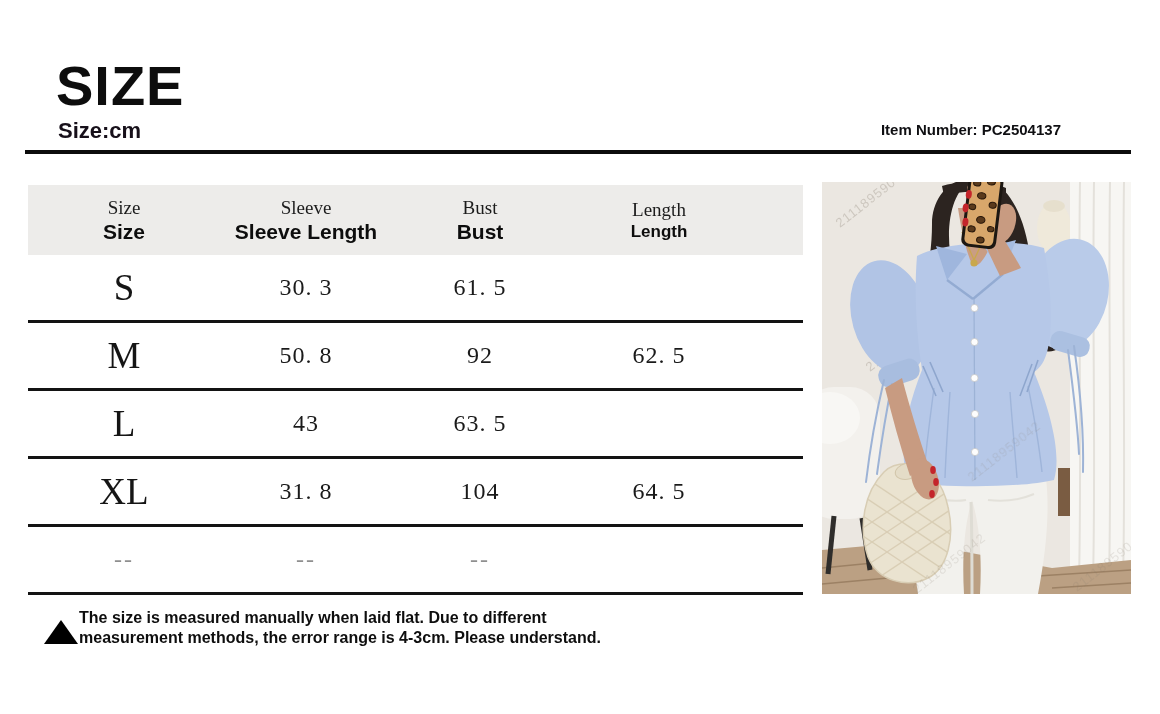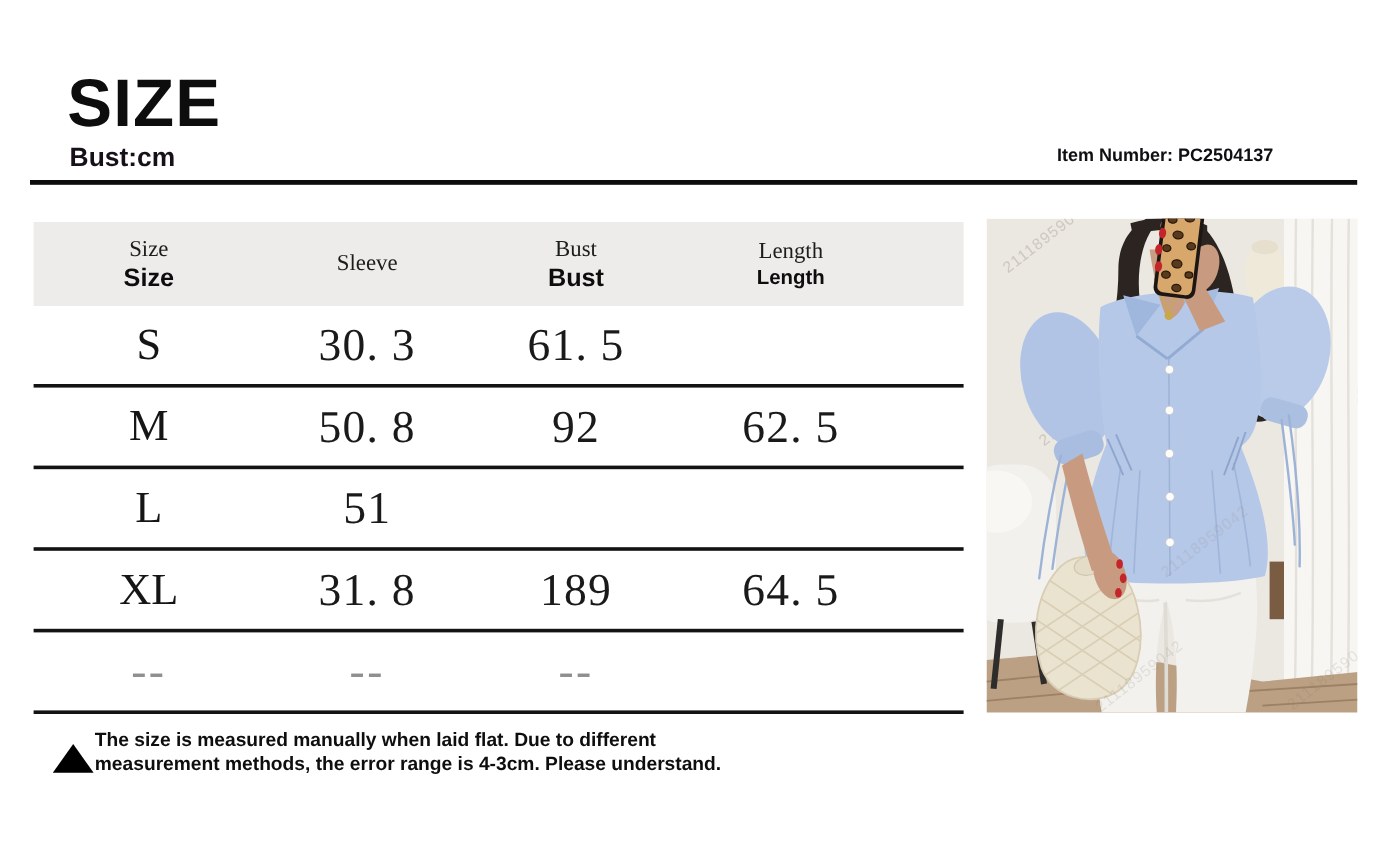--- a/index.html
+++ b/index.html
@@ -16,54 +16,55 @@
   
   .size-table{position:absolute;left:28px;top:185px;width:775px;}
   .t-grid{display:grid;grid-template-columns:192px 172px 176px 182px;align-items:center;}
   .t-head{height:70px;background:#edecea;}
   .t-row{height:68px;border-bottom:3px solid #131313;box-sizing:border-box;}
   .cell{text-align:center;}
   .h-serif{font-family:"Liberation Serif",serif;font-size:19px;color:#1c1c1c;line-height:1.25;}
   .h-bold{font-size:21px;font-weight:700;color:#0d0d0d;line-height:1.2;}
   .t-head .cell:nth-child(4) .h-bold{font-size:17px;}
   .row-label{font-family:"Liberation Serif",serif;font-size:37px;color:#151515;}
-  .val{font-family:"Liberation Serif",serif;font-size:38px;color:#1a1a1a;letter-spacing:1px;text-align:center;}
+  .val{font-family:"Liberation Serif",serif;font-size:24px;color:#1a1a1a;letter-spacing:1px;text-align:center;}
   .dim{color:#8f8f8f;letter-spacing:2px;}
 
   
   .note{position:absolute;left:44px;top:608px;display:flex;align-items:flex-start;justify-content:space-between;}
   .tri{width:0;height:0;border-left:17px solid transparent;border-right:17px solid transparent;
        border-bottom:24px solid #000;margin-top:12px;}
   .note-text{margin-left:1px;font-size:16px;font-weight:700;color:#0e0e0e;line-height:19.5px;}
 
   
   .photo{position:absolute;left:822px;top:182px;width:310px;height:412px;overflow:hidden;}
   .photo svg{display:block;}
   .wm{font-family:"Liberation Sans",sans-serif;font-size:13px;letter-spacing:1px;
       fill:rgba(135,125,112,0.30);}
 </style>
 </head>
 <body>
 
 <div class="page">
 
   <div class="title">SIZE</div>
-  <div class="unit">Bust:cm</div>
+  <div class="unit">Size:cm</div>
   <div class="item-number">Item Number: PC2504137</div>
   <div class="top-rule"></div>
 
   <div class="size-table">
 
     <div class="t-grid t-head">
       <div class="cell">
         <div class="h-serif">Size</div>
         <div class="h-bold">Size</div>
       </div>
       <div class="cell">
         <div class="h-serif">Sleeve</div>
+        <div class="h-bold">Sleeve Length</div>
       </div>
       <div class="cell">
         <div class="h-serif">Bust</div>
         <div class="h-bold">Bust</div>
       </div>
       <div class="cell">
         <div class="h-serif">Length</div>
         <div class="h-bold">Length</div>
       </div>
     </div>
@@ -76,27 +77,28 @@
 
     <div class="t-grid t-row">
       <div class="cell row-label">M</div>
       <div class="cell val">50. 8</div>
       <div class="cell val">92</div>
       <div class="cell val">62. 5</div>
     </div>
 
     <div class="t-grid t-row">
       <div class="cell row-label">L</div>
-      <div class="cell val">51</div>
+      <div class="cell val">43</div>
+      <div class="cell val">63. 5</div>
     </div>
 
     <div class="t-grid t-row">
       <div class="cell row-label">XL</div>
       <div class="cell val">31. 8</div>
-      <div class="cell val">189</div>
+      <div class="cell val">104</div>
       <div class="cell val">64. 5</div>
     </div>
 
     <div class="t-grid t-row">
       <div class="cell val dim">--</div>
       <div class="cell val dim">--</div>
       <div class="cell val dim">--</div>
     </div>
   </div>
 

